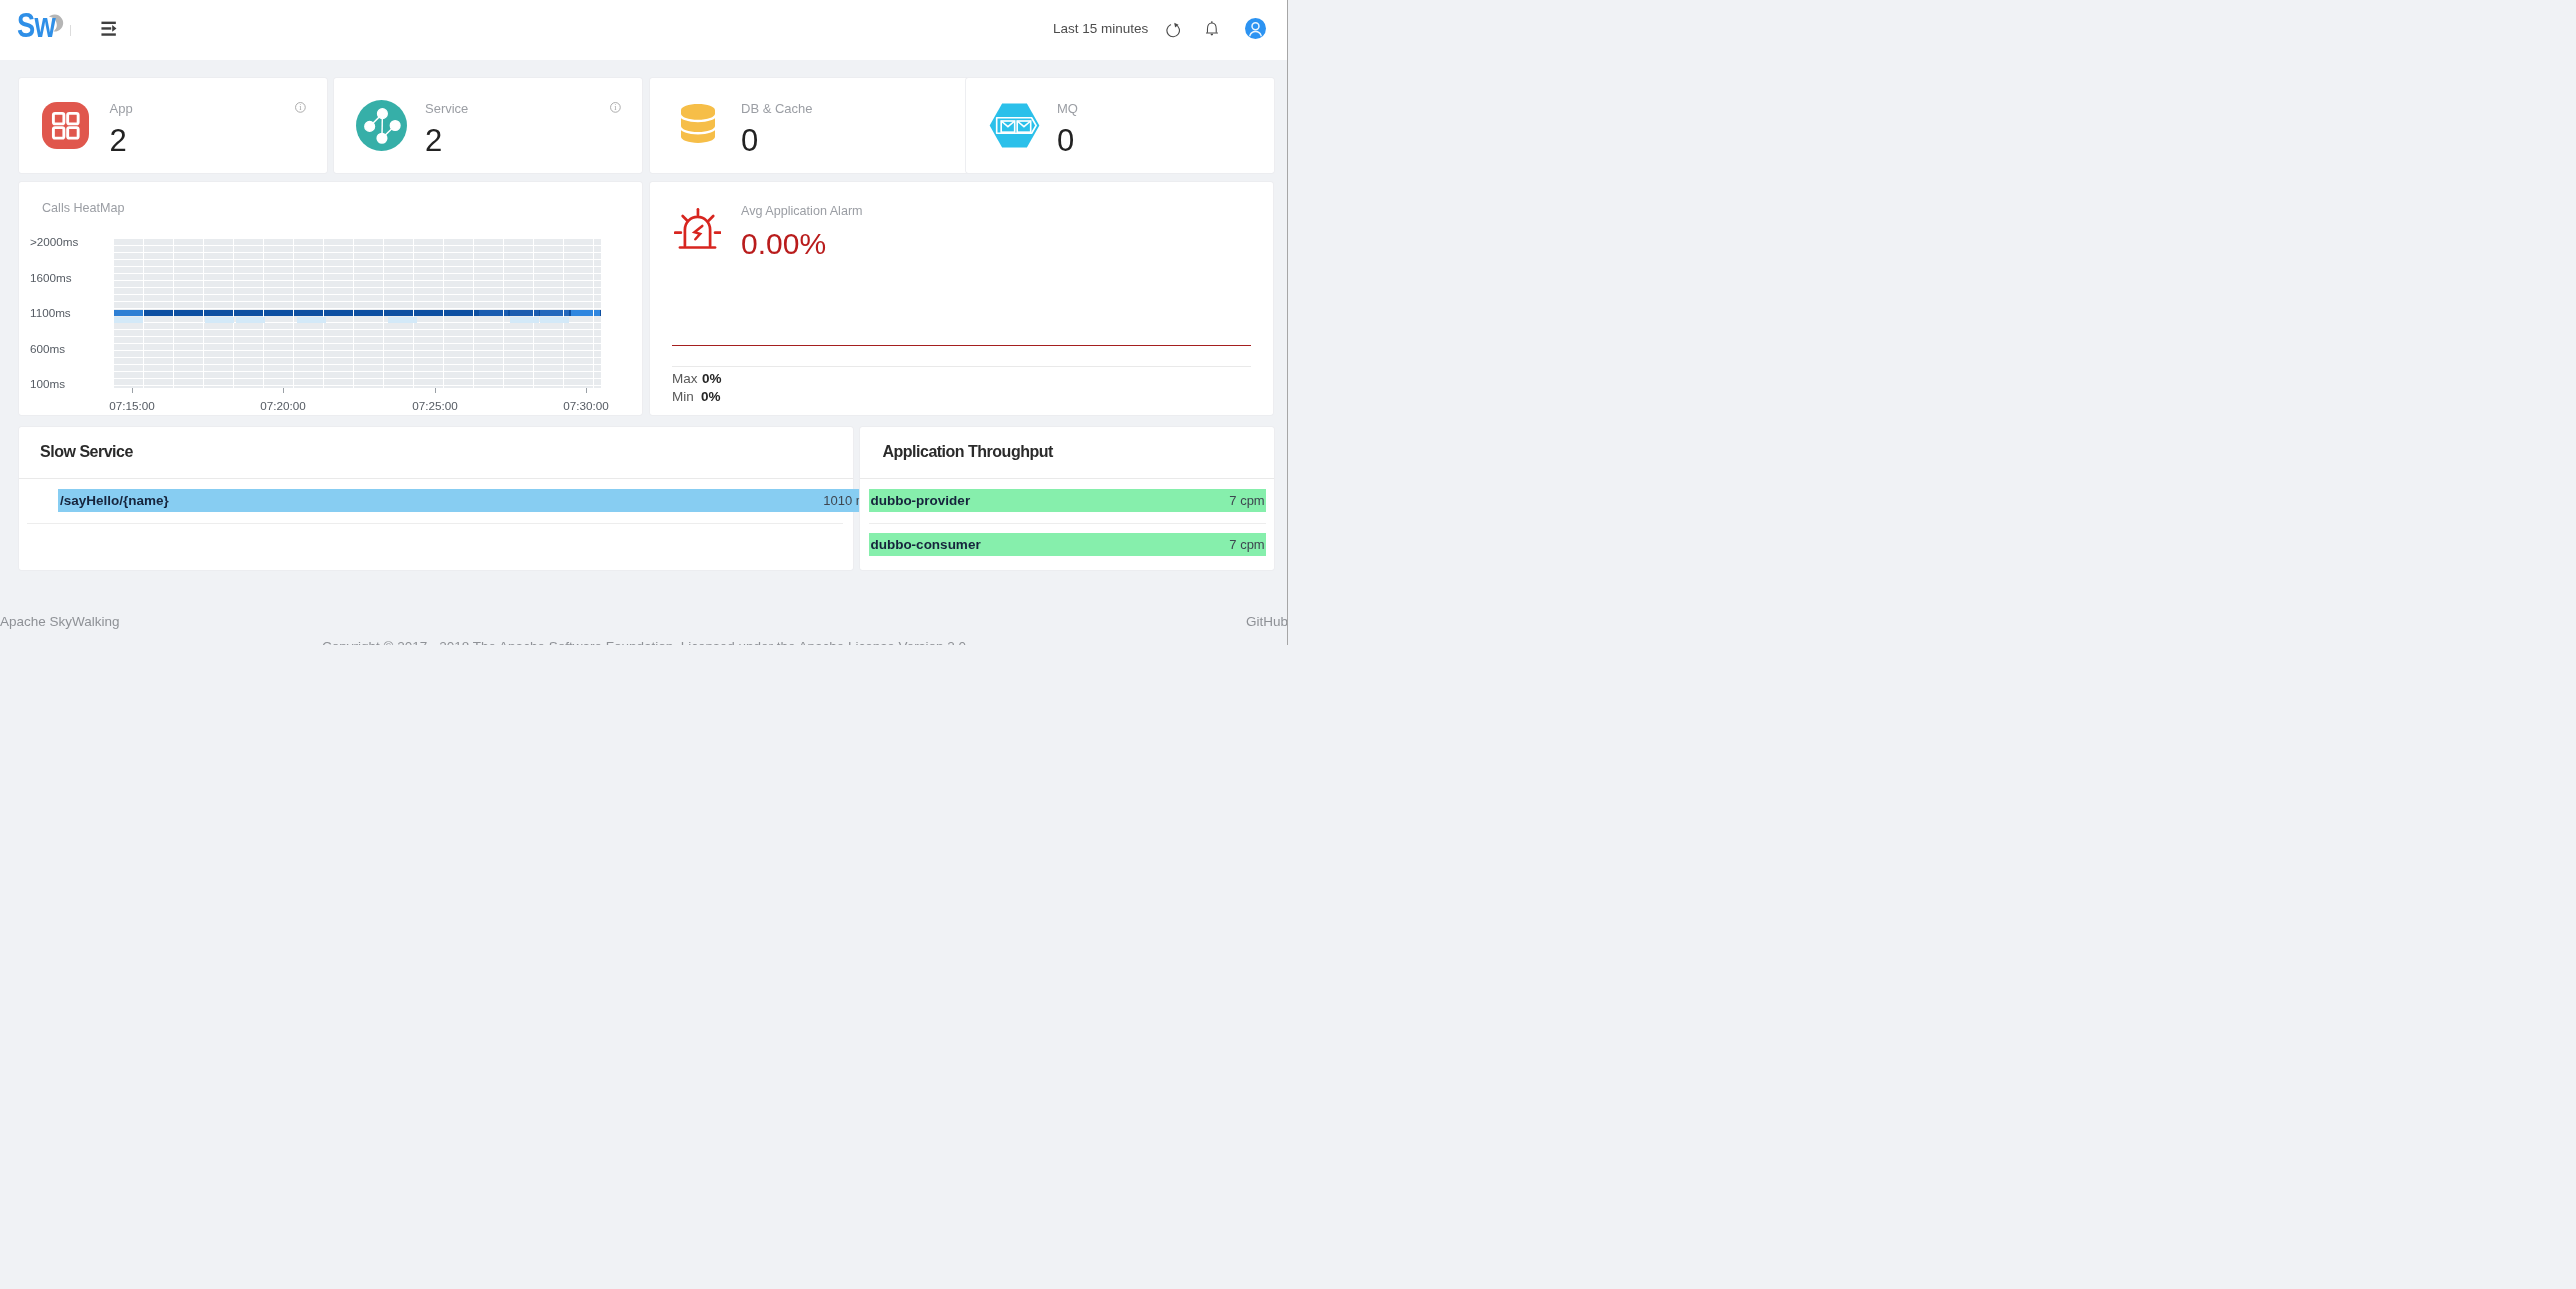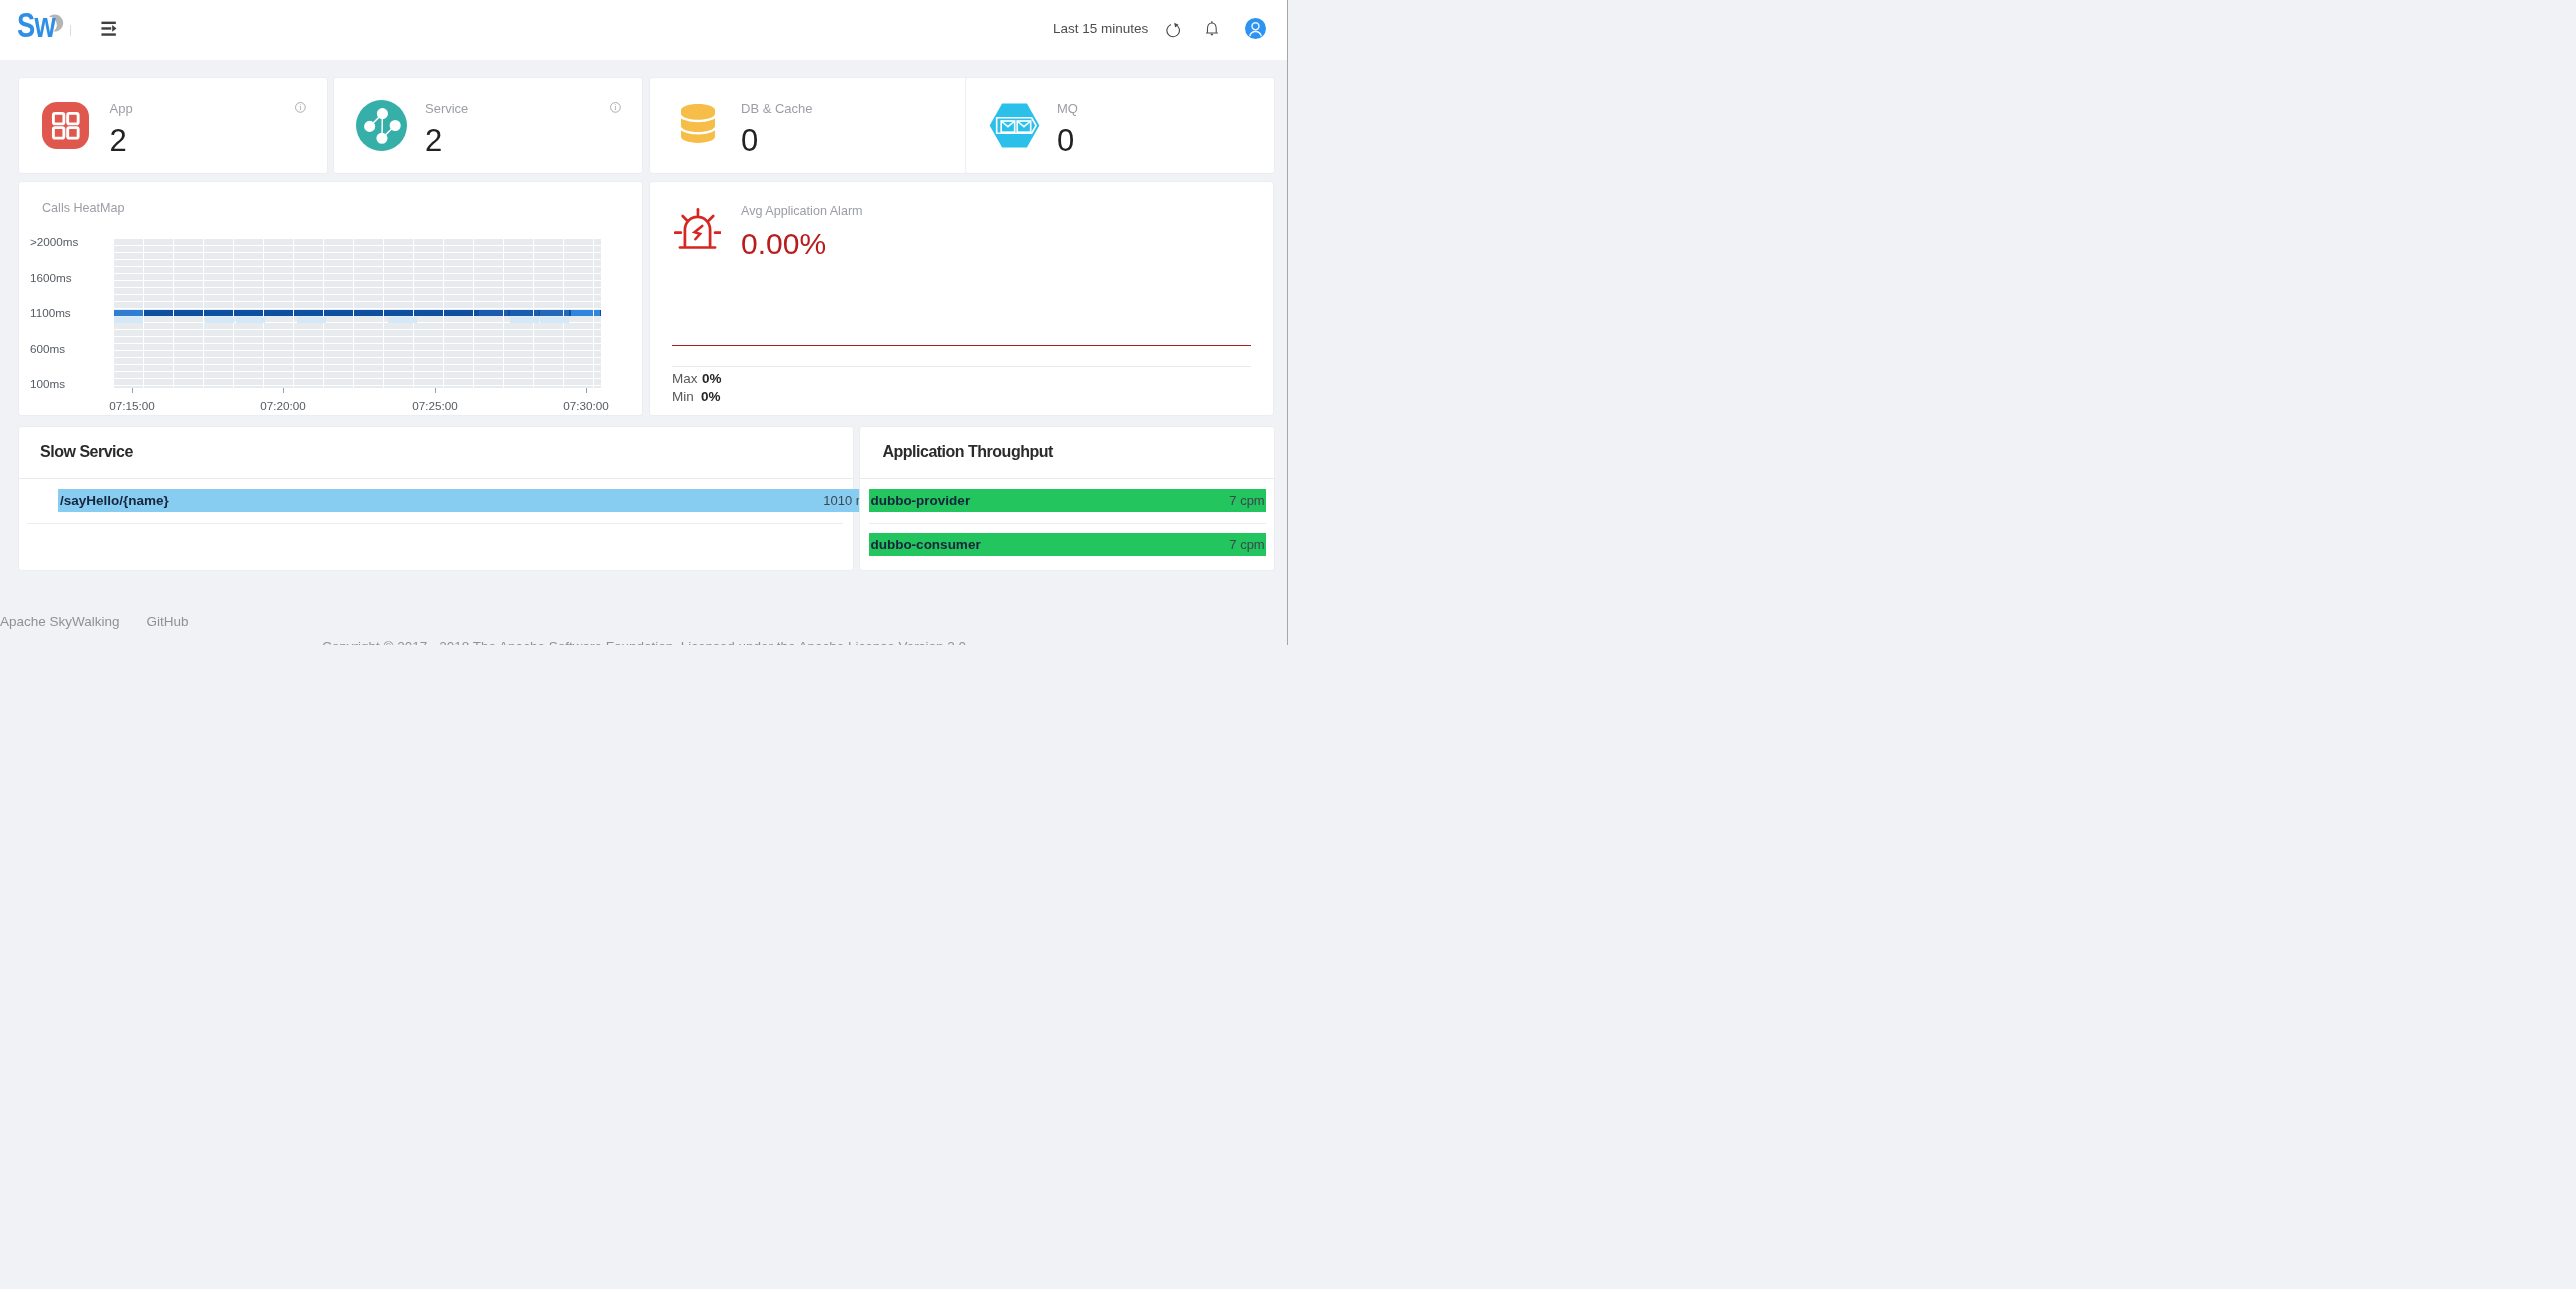--- a/index.html
+++ b/index.html
@@ -29,21 +29,21 @@
 #hm-blue { position:absolute; left:114px; top:310px; width:487px; height:6px; background:#0d4fa1; }
 #hm-blue .cell { position:absolute; top:0; height:6px; width:29px; }
 #hm-blue .mask { position:absolute; top:0; height:6px; width:487px; left:0;
   background-image:repeating-linear-gradient(to right, rgba(255,255,255,0) 0 29px, #fff 29px 30px); }
 .palerow { position:absolute; top:317px; height:6px; width:29px; background:#d3e9f8; }
 .hm-ylab { position:absolute; font-size:11.7px; color:#555b63; width:72px; }
 .hm-xlab { position:absolute; font-size:11.7px; color:#555b63; width:72px; text-align:center; top:399px; }
 .hm-tick { position:absolute; width:0.9px; height:4.5px; background:#9aa0a6; top:388px; }
 
 .bluebar { position:absolute; background:#87cdf2; height:22.5px;margin-left:31px; }
-.purplebar { position:absolute; background:#22c55e; height:22.5px; }
+.purplebar { position:absolute; background:#86efac; height:22.5px; }
 .bartext { position:absolute; left:1.8px; top:50%; transform:translateY(-50%); font-size:13.5px; font-weight:600; color:#16243c; white-space:nowrap; }
 .barval { position:absolute; right:0.9px; top:50%; transform:translateY(-50%); font-size:13px; color:#3e4650; }
 .sepline { position:absolute; height:0.9px; background:#e9e9e9; }
 </style>
 </head>
 <body>
 <div id="header">
   <svg class="abs" style="left:46px;top:13px" width="18" height="19" viewBox="0 0 20 21">
     <path d="M 3.3 4.2 A 9.4 9.4 0 1 1 8.3 20.4 A 9 9 0 0 0 3.3 4.2 Z" fill="#b5b5b5"></path>
   </svg>
@@ -206,19 +206,19 @@
     <div class="bartext">dubbo-provider</div>
     <div class="barval">7 cpm</div>
   </div>
   <div class="sepline" style="left:8.6px;top:96px;width:397px;background:#ededed"></div>
   <div class="purplebar" style="left:8.6px;top:106px;width:397px">
     <div class="bartext">dubbo-consumer</div>
     <div class="barval">7 cpm</div>
   </div>
 </div>
 
-<div class="abs" style="left:0;top:614px;width:1288px;display:flex;justify-content:flex-start;gap:27px;font-size:13.5px;color:#8e9196">
+<div class="abs" style="left:0;top:614px;width:1288px;display:flex;justify-content:space-between;gap:27px;font-size:13.5px;color:#8e9196">
   <span>Apache SkyWalking</span>
     <span>GitHub</span>
 </div>
 <div class="abs" style="left:0;top:639px;width:1288px;text-align:center;font-size:13.5px;color:#8e9196">Copyright © 2017 - 2018 The Apache Software Foundation. Licensed under the Apache License Version 2.0</div>
 <div id="scrollbar"></div>
 
 
 </body></html>

